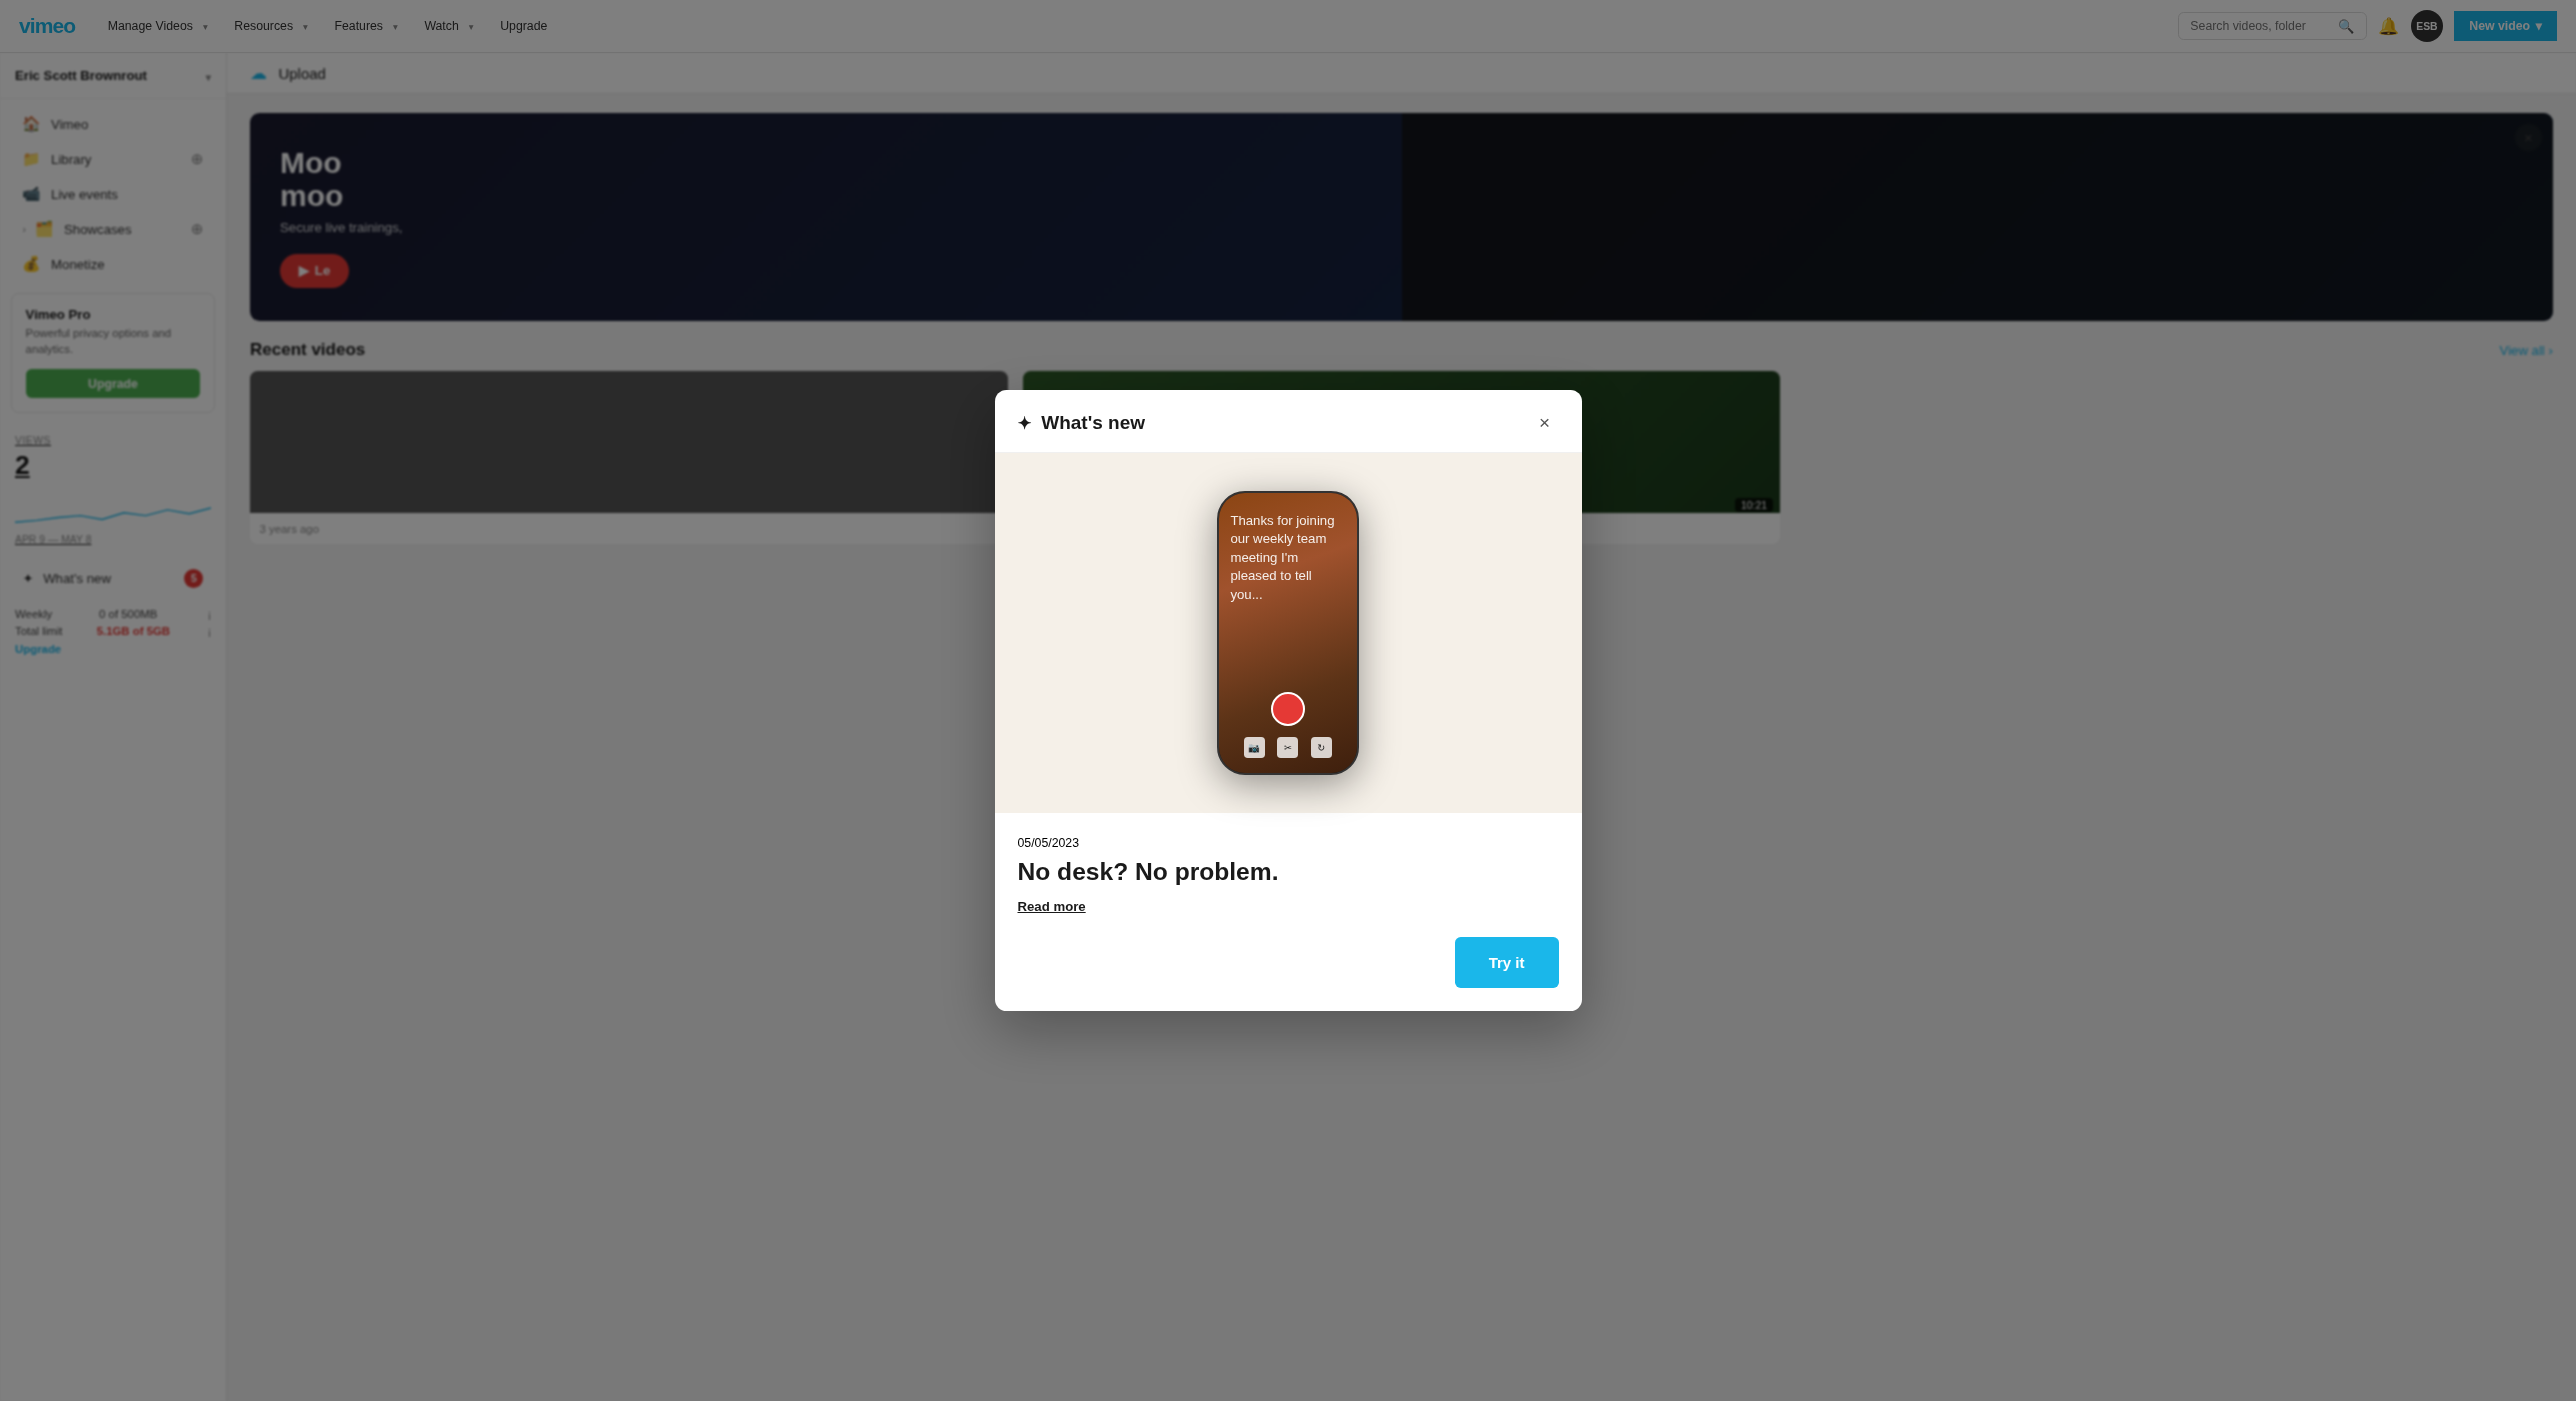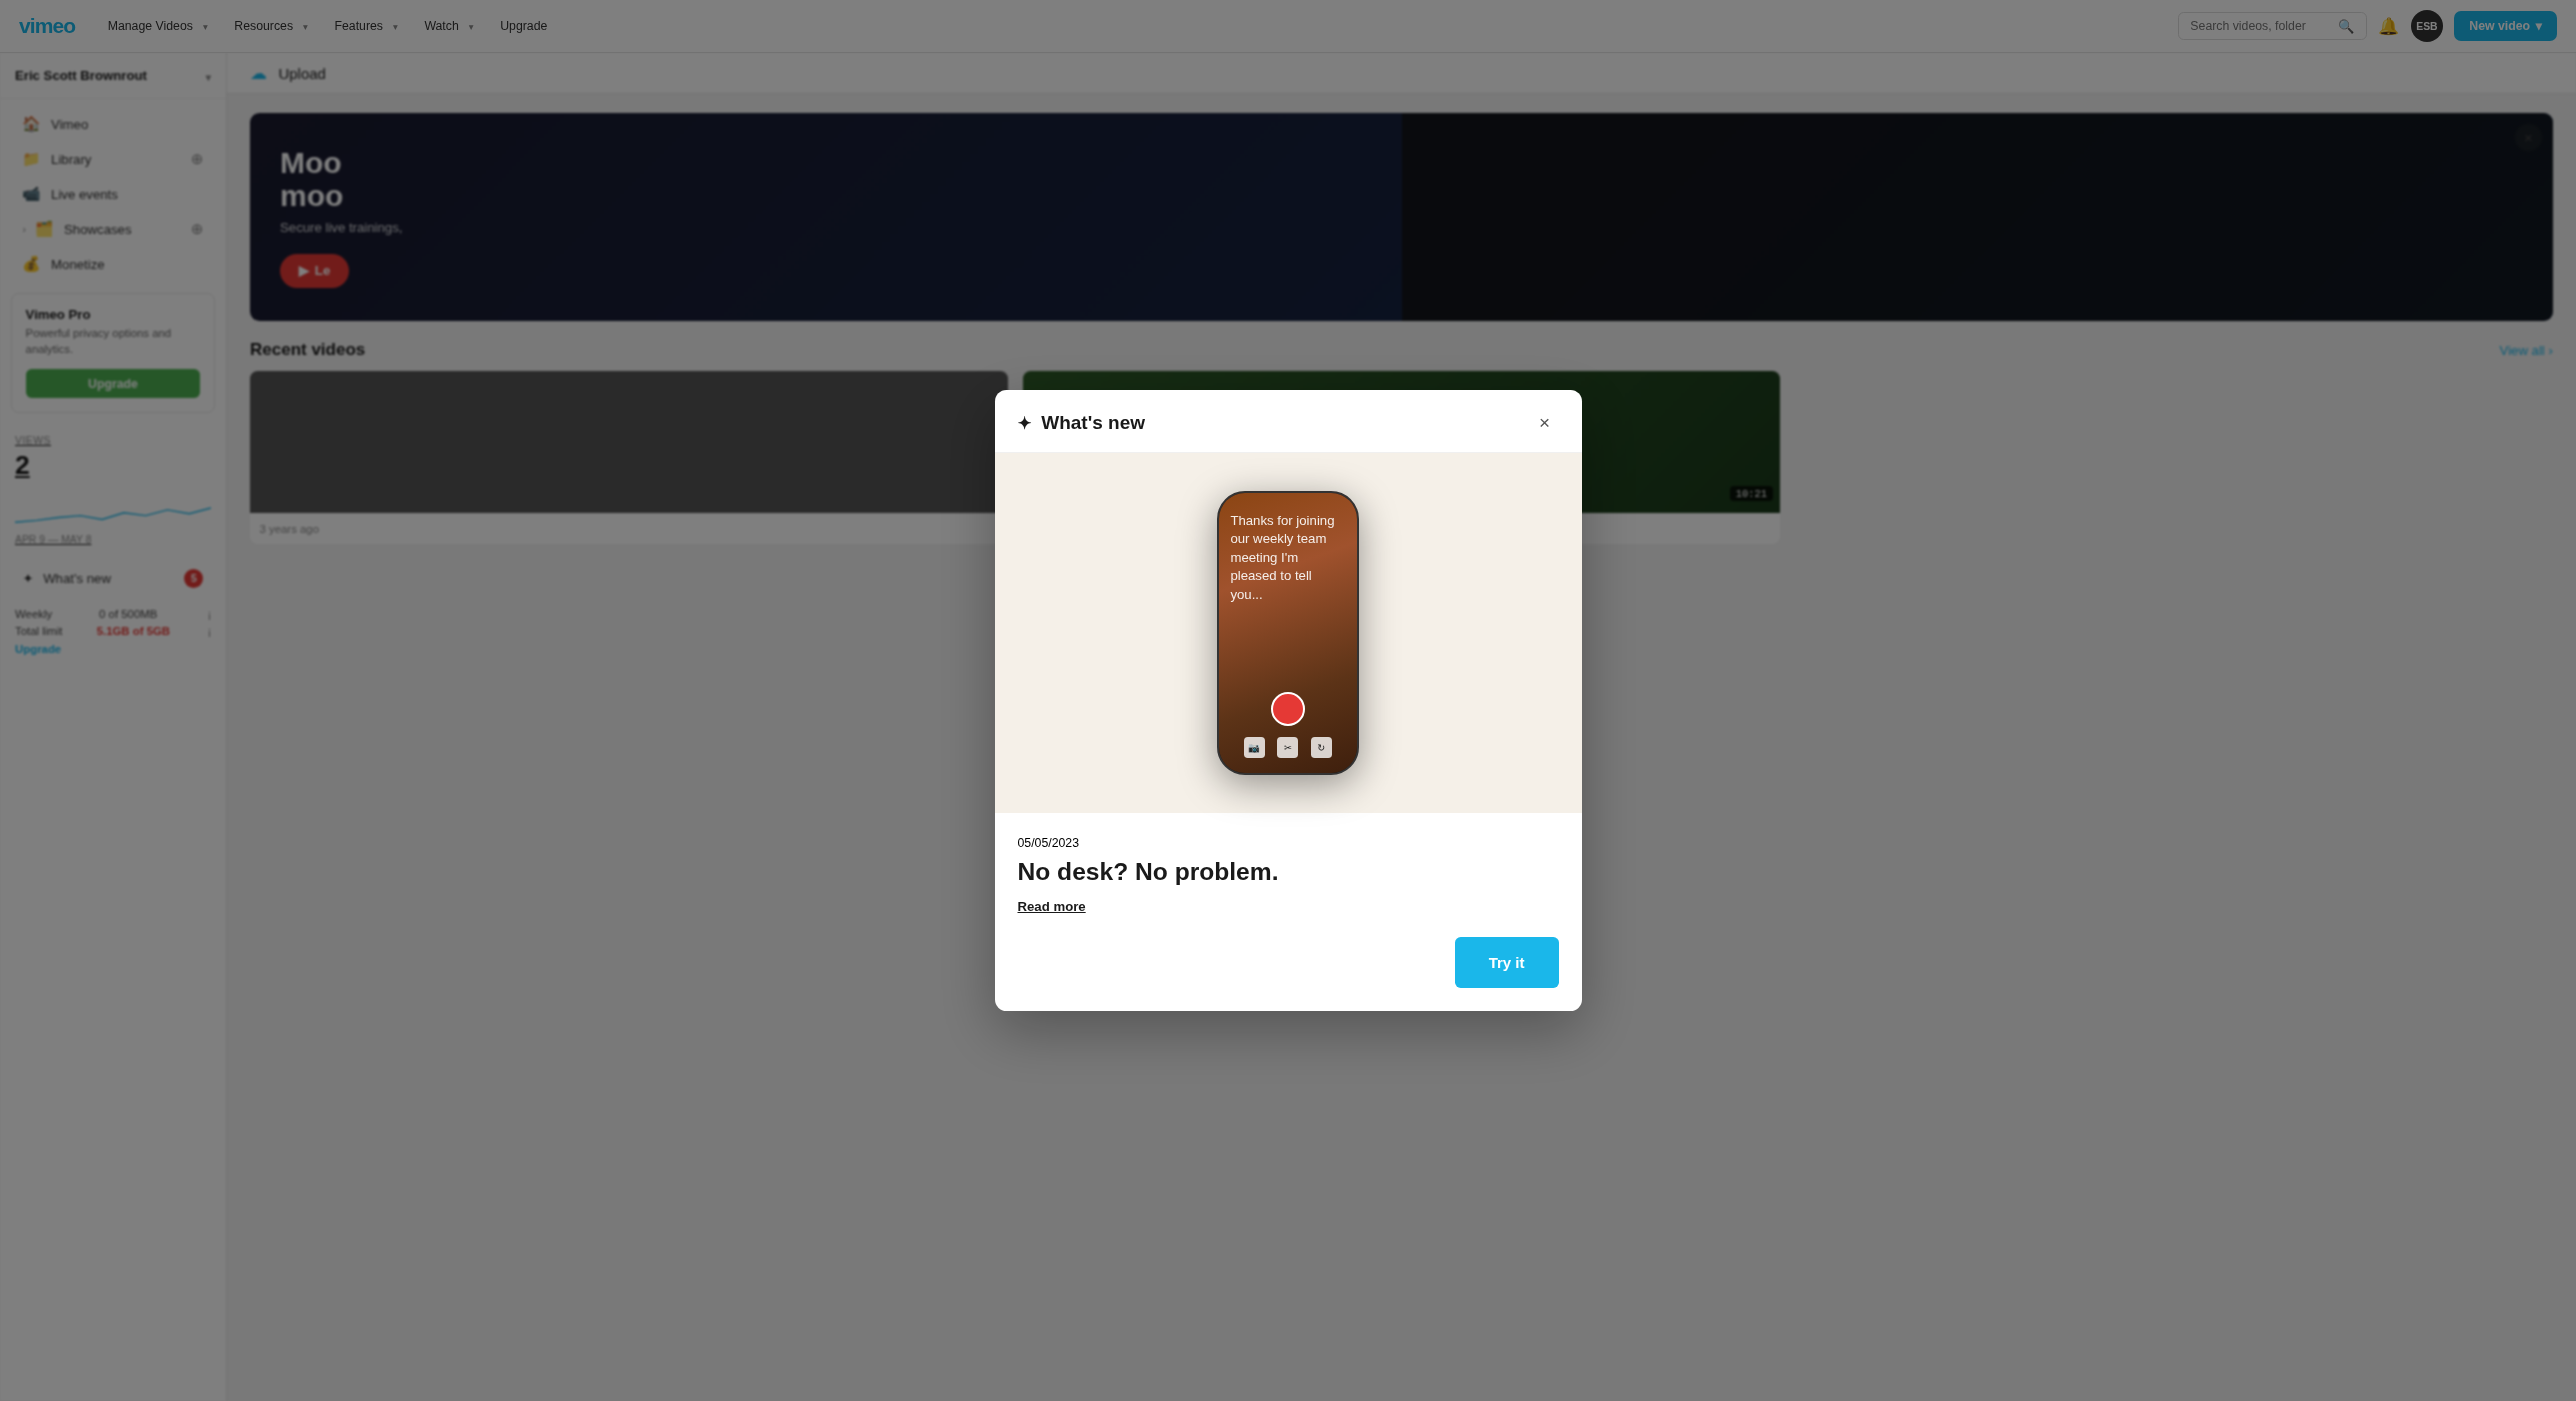--- a/index.html
+++ b/index.html
@@ -14,21 +14,21 @@
     .nav-logo { font-size: 21px; font-weight: 900; color: #1ab7ea; letter-spacing: -0.9px; flex-shrink: 0; }
     .nav-links { display: flex; gap: 7.6px; align-items: center; flex: 1; }
     .nav-link { font-size: 12.3px; font-weight: 500; color: #333; padding: 5.7px 9.5px; cursor: pointer; display: flex; align-items: center; gap: 10px; border-radius: 3.8px; }
     .nav-link .chevron { font-size: 9.5px; color: #888; }
     .nav-right { display: flex; align-items: center; gap: 11.4px; margin-left: auto; }
     .search-box { display: flex; align-items: center; border: 0.9px solid #ddd; border-radius: 5.7px; padding: 5.7px 11.4px; gap: 7.6px; background: #fff; width: 189px; }
     .search-box input { border: none; outline: none; font-size: 12.3px; color: #333; width: 100%; }
     .search-icon-nav { color: #888; font-size: 13.2px; }
     .bell-icon { font-size: 17px; color: #555; cursor: pointer; }
     .avatar { width: 32px; height: 32px; border-radius: 50%; background: #333; color: #fff; display: flex; align-items: center; justify-content: center; font-size: 10.4px; font-weight: 600; cursor: pointer; }
-    .new-video-btn { background: #1ab7ea; color: #fff; border: none; border-radius: 7px; padding: 7.6px 15px; font-size: 12.3px; font-weight: 600; cursor: pointer; display: flex; align-items: flex-start; gap: 5.7px; white-space: nowrap; }
+    .new-video-btn { background: #1ab7ea; color: #fff; border: none; border-radius: 0; padding: 7.6px 15px; font-size: 12.3px; font-weight: 600; cursor: pointer; display: flex; align-items: flex-start; gap: 5.7px; white-space: nowrap; }
 
     
     .layout { display: flex; height: calc(100vh - 53px); }
 
     
     .sidebar { width: 227px; background: #fff; border-right: 0.9px solid #e5e5e5; padding: 15px 0; display: flex; flex-direction: column; flex-shrink: 0; }
     .sidebar-user { padding: 0 15px 15px; display: flex; align-items: flex-end; gap: 20px; font-size: 13.2px; font-weight: 600; cursor: pointer; border-bottom: 0.9px solid #f0f0f0; margin-bottom: 7.6px; }
     .sidebar-user .chevron { font-size: 10.4px; color: #888; margin-left: auto; }
     .sidebar-item { display: flex; align-items: center; gap: 9.5px; padding: 8.5px 15px; font-size: 13.2px; color: #333; cursor: pointer; border-radius: 5.7px; margin: 0 7.6px; }
     .sidebar-item .icon { font-size: 15px; color: #555; width: 19px; text-align: center; }
@@ -66,21 +66,21 @@
     .hero-close { position: absolute; top: 11.4px; right: 11.4px; background: rgba(255,255,255,0.2); border: none; border-radius: 50%; width: 26.5px; height: 26.5px; cursor: pointer; color: #fff; font-size: 15px; display: flex; align-items: center; justify-content: center; }
     .hero-right-panel { position: absolute; right: 0; top: 0; bottom: 0; width: 50%; background: rgba(0,0,0,0.3); display: flex; align-items: center; justify-content: center; }
 
     .section-header { display: flex; align-items: center; justify-content: space-between; padding: 19px 23px 11.4px; }
     .section-title { font-size: 17px; font-weight: 700; }
     .view-all-link { display: flex; align-items: center; gap: 3.8px; color: #1ab7ea; font-size: 13.2px; font-weight: 500; cursor: pointer; }
 
     .video-grid { display: grid; grid-template-columns: repeat(3, 1fr); gap: 15px; padding: 0 23px 23px; }
     .video-card { background: #fff; border-radius: 7.6px; overflow: hidden; cursor: pointer; }
     .video-thumb { width: 100%; height: 142px; background: #666; position: relative; }
-    .video-duration { position: absolute; bottom: 12px; right: 7.6px; background: rgba(0,0,0,0.7); color: #fff; font-size: 10.4px; padding: 1.9px 5.7px; border-radius: 3.8px; font-family: Liberation Mono, monospace; }
+    .video-duration { position: absolute; bottom: 1px; right: 7.6px; background: rgba(0,0,0,0.7); color: #fff; font-size: 10.4px; padding: 1.9px 5.7px; border-radius: 3.8px; }
     .video-info { padding: 9.5px; }
     .video-meta { font-size: 11.4px; color: #888; }
 
     
     .modal-overlay { position: fixed; inset: 0; background: rgba(0,0,0,0.5); z-index: 100; display: flex; align-items: center; justify-content: center; }
     .modal { background: #fff; border-radius: 11.4px; width: 587px; max-width: 95vw; overflow: hidden; box-shadow: 0 19px 57px rgba(0,0,0,0.3); }
     .modal-header { display: flex; align-items: center; justify-content: space-between; padding: 19px 23px 15px; border-bottom: 0.9px solid #f0f0f0; }
     .modal-title { font-size: 19px; font-weight: 700; display: flex; align-items: center; gap: 9.5px; }
     .modal-title-icon { font-size: 17px; }
     .modal-close { background: none; border: none; font-size: 19px; cursor: pointer; color: #555; display: flex; align-items: center; justify-content: center; width: 28px; height: 28px; border-radius: 50%; }

